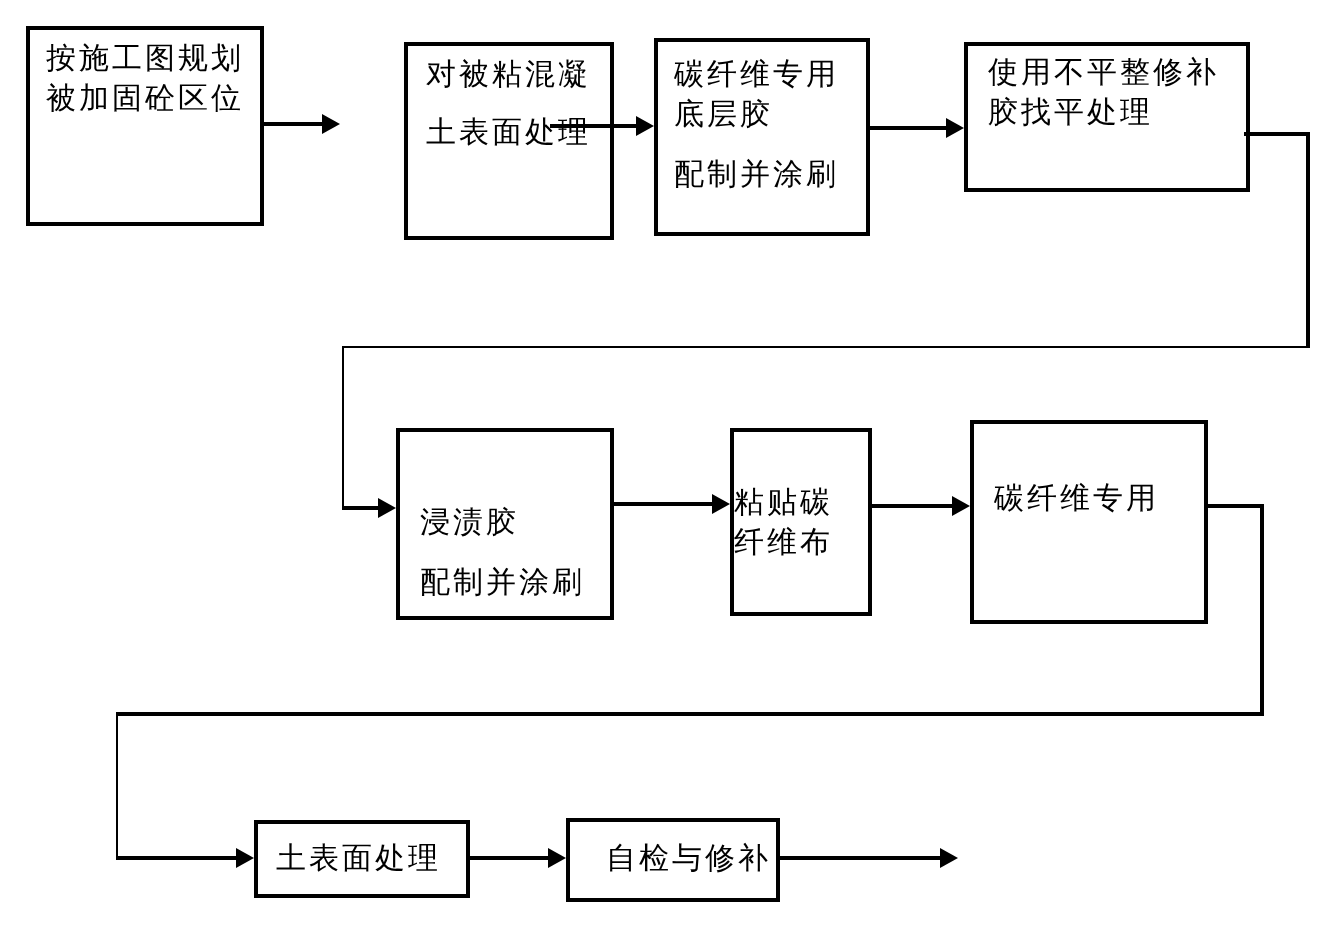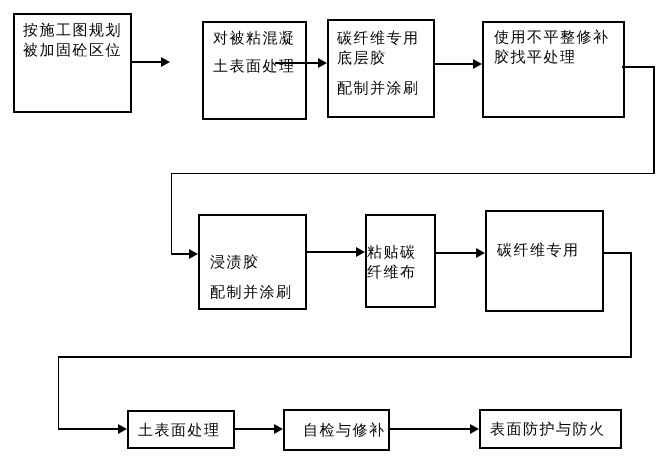--- a/index.html
+++ b/index.html
@@ -21,21 +21,21 @@
   .ln{
     height:20px;line-height:20px;
     font-size:15px;letter-spacing:1.5px;
     white-space:nowrap;color:#000000;
   }
   .b1{left:13px;top:13px;width:119px;height:100px;padding:5px 8px;}
   .b2{left:170px;top:21px;width:105px;height:99px;padding:5px 9px;margin-left:32px;}
   .b2 .ln + .ln{margin-top:10px;font-family:Liberation Mono, monospace;}
   .b3{left:327px;top:19px;width:108px;height:99px;padding:7px 8px;}
   .b3 .ln:last-child{margin-top:10px;}
-  .b4{left:482px;top:21px;width:143px;height:97px;padding:4px 10px;}
+  .b4{left:482px;top:21px;width:143px;height:75px;padding:4px 10px;}
   .b5{left:198px;top:214px;width:109px;height:96px;padding:36px 10px 0;}
   .b5 .ln + .ln{margin-top:10px;}
   .b6{left:365px;top:214px;width:71px;height:94px;padding:26px 0 0;}
   .b7{left:485px;top:210px;width:119px;height:102px;padding:28px 10px 0;}
   .b7 .ln + .ln{margin-top:10px;}
   .b8{left:127px;top:410px;width:108px;height:39px;display:flex;align-items:center;padding-left:9px;}
   .b9{left:283px;top:409px;width:107px;height:42px;display:flex;align-items:center;padding-left:18px;}
   .b10{left:479px;top:409px;width:143px;height:40px;display:flex;align-items:center;padding-left:9px;}
   
   .hline{position:absolute;height:1.5px;background:#000000;}
@@ -81,23 +81,20 @@
   <div class="box b7">
     <div class="ln">碳纤维专用</div>
   </div>
 
   <div class="box b8">
     <div class="ln">土表面处理</div>
   </div>
   <div class="box b9">
     <div class="ln">自检与修补</div>
   </div>
-  <div class="box b10">
-    <div class="ln">表面防护与防火</div>
-  </div>
 
   <div class="hline" style="left:132px;top:61.25px;width:29px;"></div>
   <div class="ahead" style="left:161px;top:57px;"></div>
 
   <div class="hline" style="left:275px;top:62.25px;width:43px;"></div>
   <div class="ahead" style="left:318px;top:58px;"></div>
 
   <div class="hline" style="left:435px;top:63.25px;width:38px;"></div>
   <div class="ahead" style="left:473px;top:59px;"></div>
 

